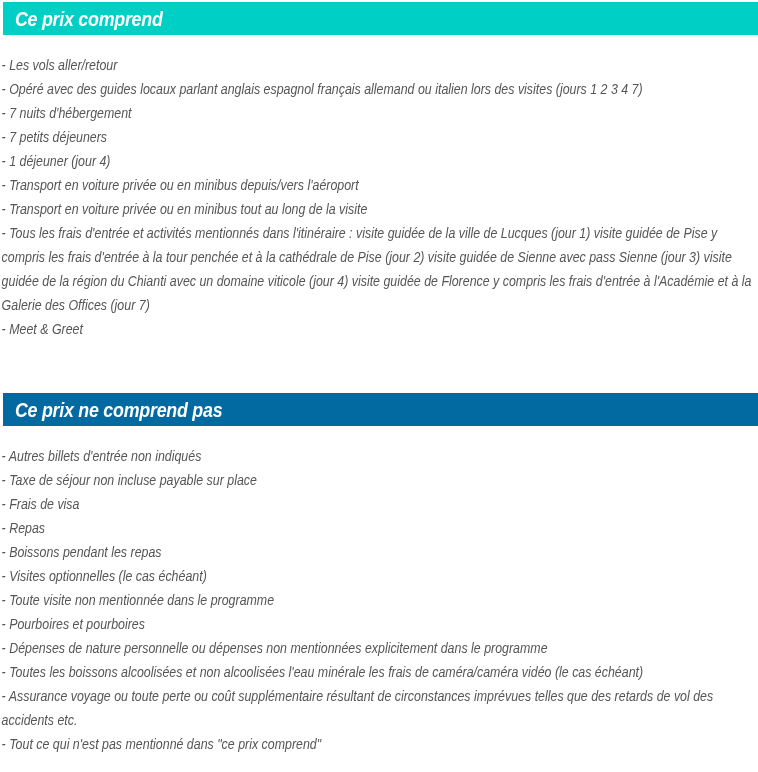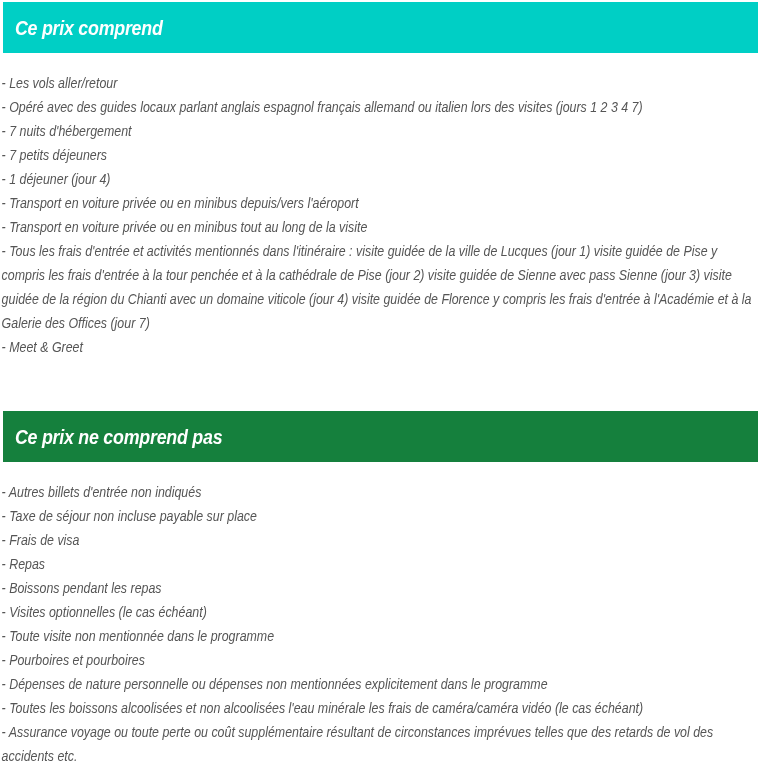--- a/index.html
+++ b/index.html
@@ -12,21 +12,21 @@
     width: 758px;
     height: 772px;
     font-family: "Liberation Sans", sans-serif;
     position: relative;
   }
   .page {
     padding-top: 2px;
   }
   .section-banner {
     margin-left: 3px;
-    height: 51px;
+    height: 33px;
     display: flex;
     align-items: center;
     overflow: hidden;
   }
   .section-banner .banner-title {
     margin: 0;
     padding-left: 14px;
     font-style: italic;
     font-weight: 700;
     font-size: 21px;
@@ -72,21 +72,21 @@
         <li>- 7 petits déjeuners</li>
         <li>- 1 déjeuner (jour 4)</li>
         <li>- Transport en voiture privée ou en minibus depuis/vers l'aéroport</li>
         <li>- Transport en voiture privée ou en minibus tout au long de la visite</li>
         <li>- Tous les frais d'entrée et activités mentionnés dans l'itinéraire : visite guidée de la ville de Lucques (jour 1) visite guidée de Pise y compris les frais d'entrée à la tour penchée et à la cathédrale de Pise (jour 2) visite guidée de Sienne avec pass Sienne (jour 3) visite guidée de la région du Chianti avec un domaine viticole (jour 4) visite guidée de Florence y compris les frais d'entrée à l'Académie et à la Galerie des Offices (jour 7)</li>
         <li>- Meet &amp; Greet</li>
       </ul>
   </div>
 
   <div class="section">
-    <div class="section-banner banner-bg" style="background: #15803d;">
+    <div class="section-banner banner-bg" style="background: #0369a1;">
       <h2 class="banner-title" style="color: rgb(255, 255, 255);">Ce prix ne comprend pas</h2>
     </div>
     <ul class="section-items" style="color: rgb(85, 85, 85);">
         <li>- Autres billets d'entrée non indiqués</li>
         <li>- Taxe de séjour non incluse payable sur place</li>
         <li>- Frais de visa</li>
         <li>- Repas</li>
         <li>- Boissons pendant les repas</li>
         <li>- Visites optionnelles (le cas échéant)</li>
         <li>- Toute visite non mentionnée dans le programme</li>

